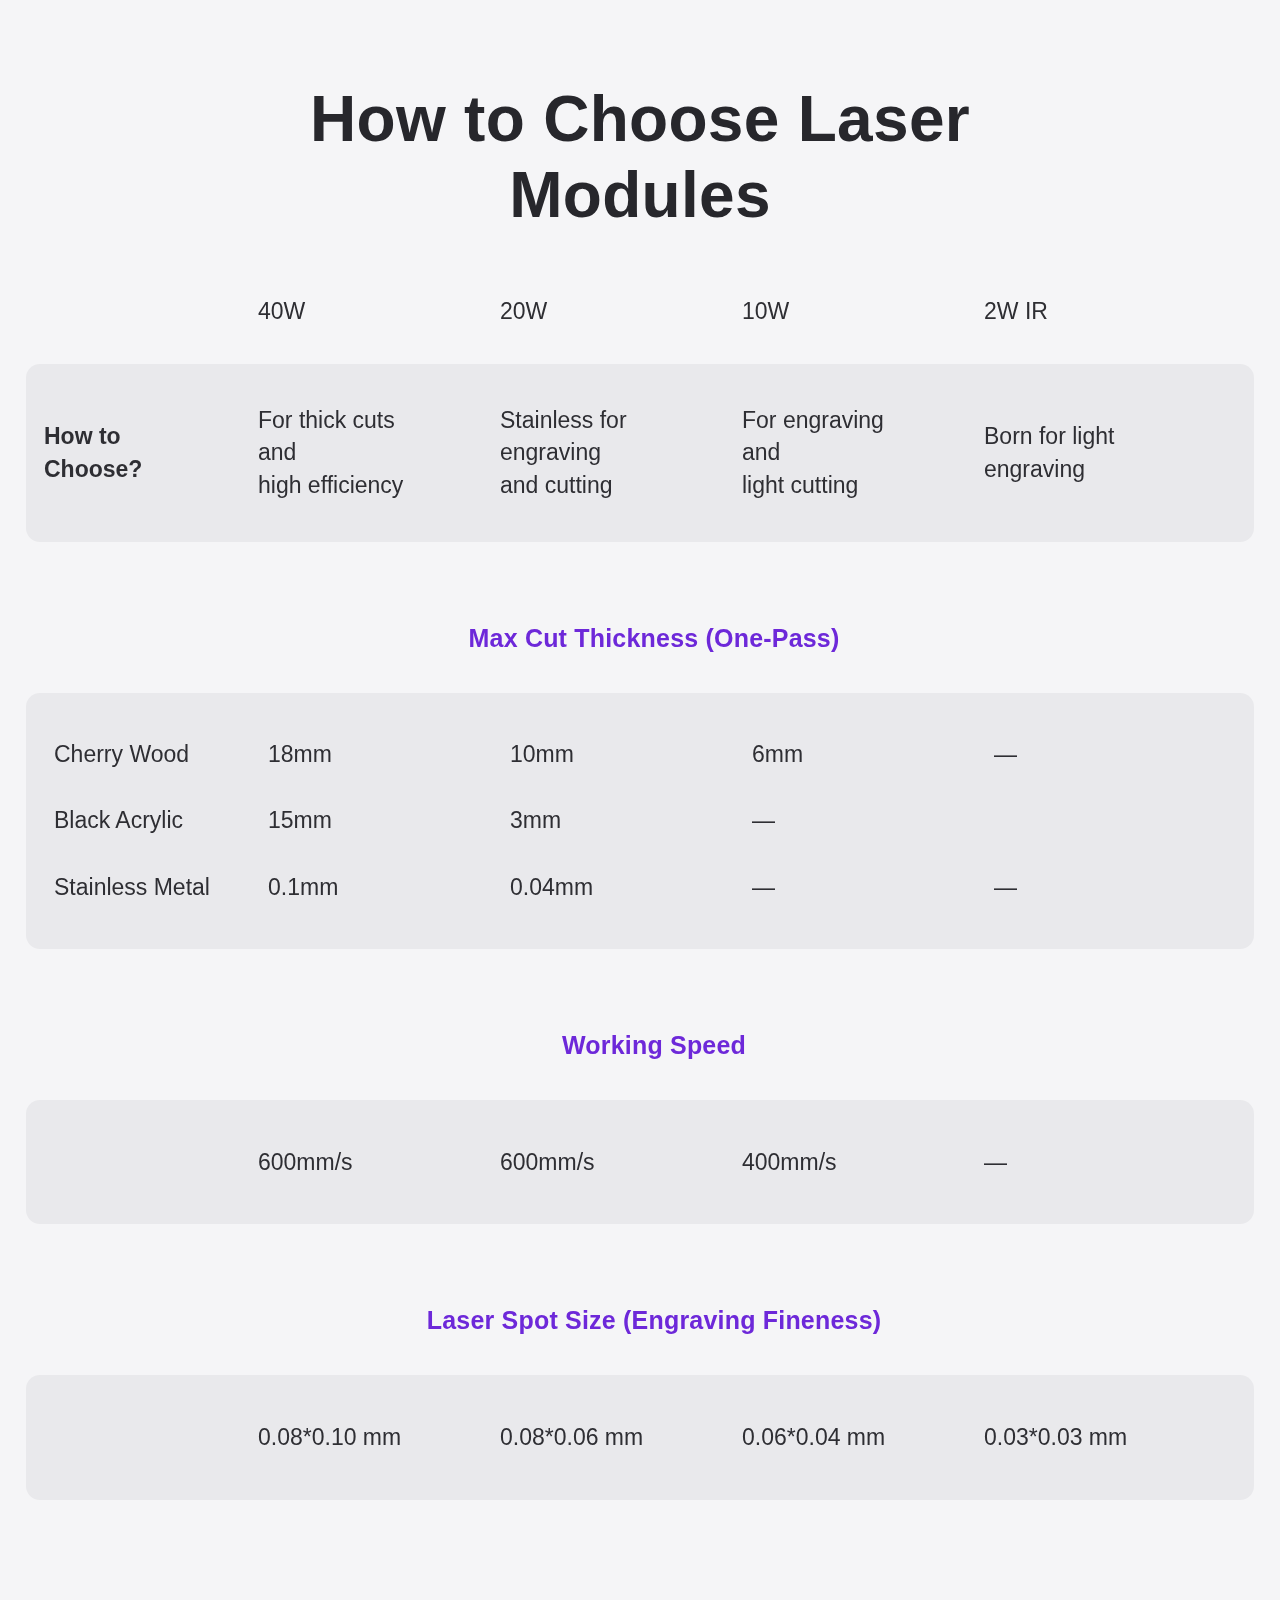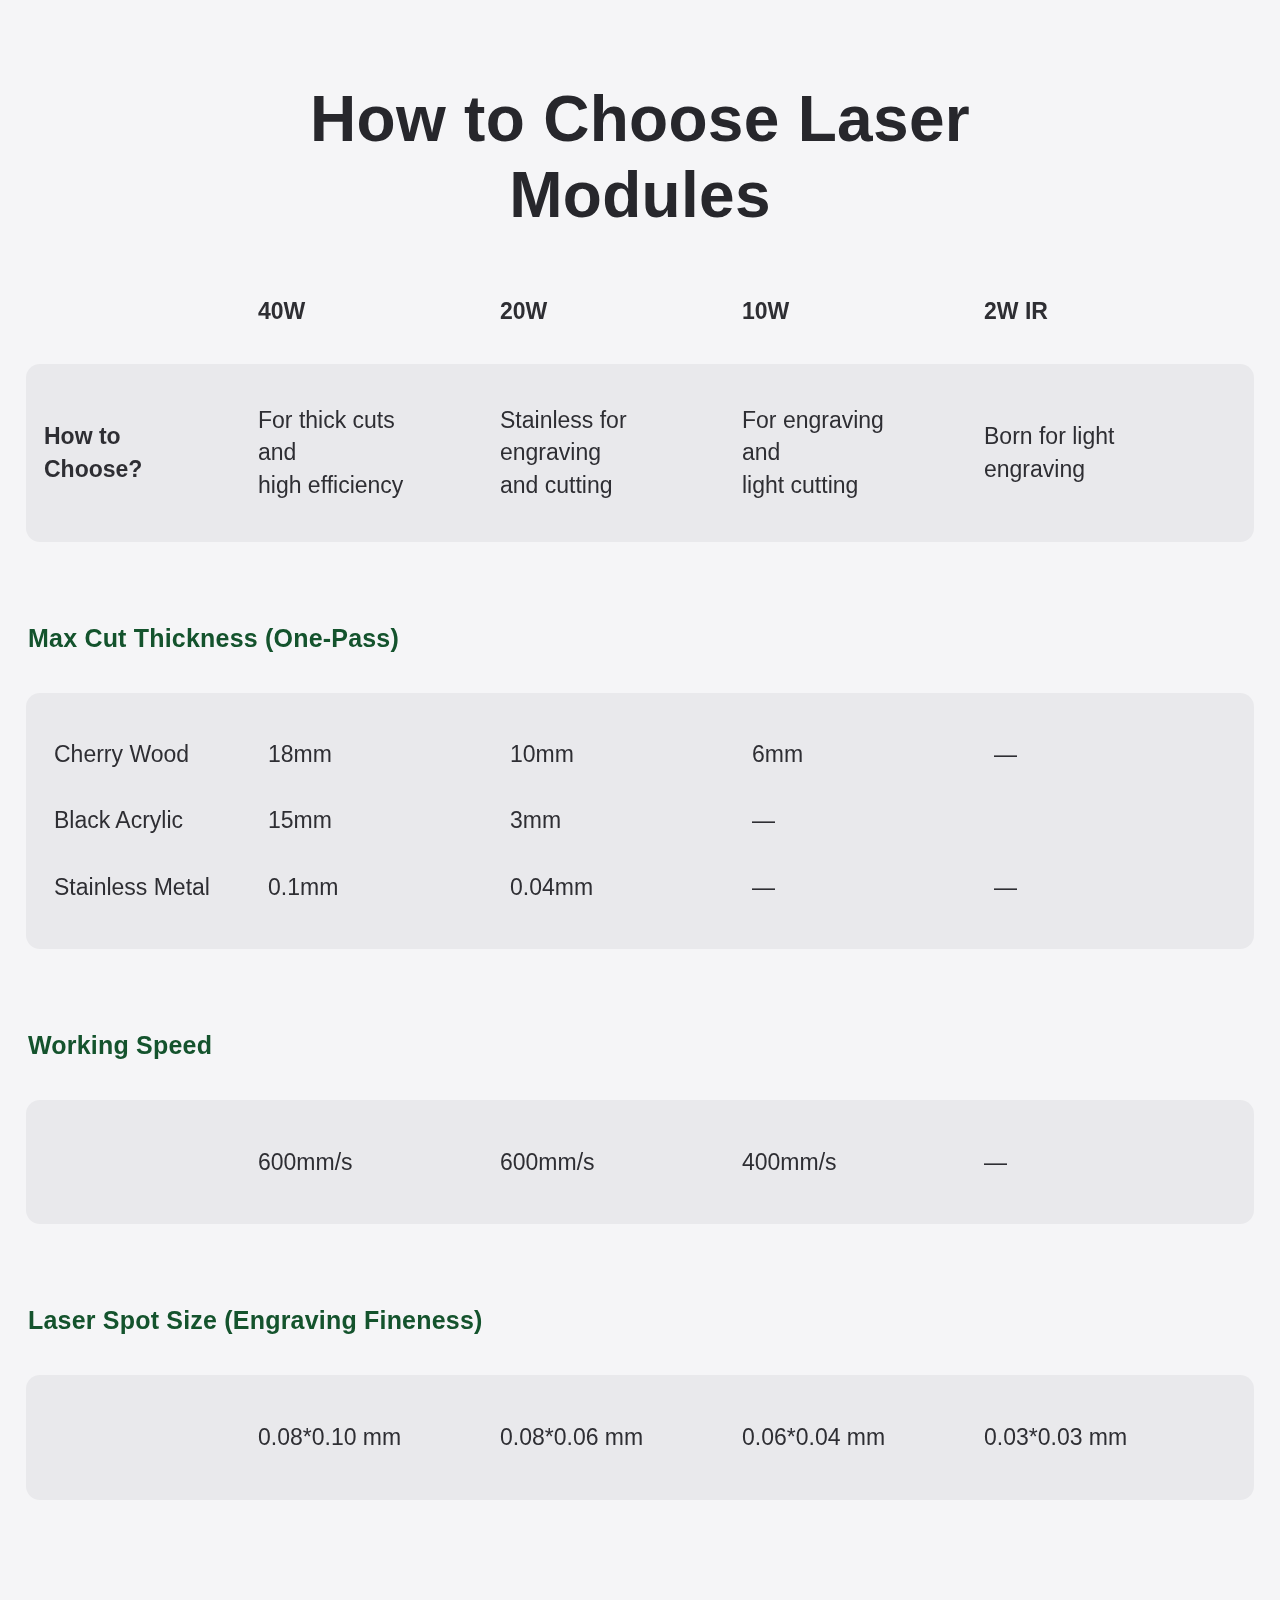--- a/index.html
+++ b/index.html
@@ -30,21 +30,21 @@
     display: grid;
     grid-template-columns: 214px 242px 242px 242px auto;
     align-items: center;
   }
   .header-row {
     margin: 62px 26px 36px;
     padding: 0 0 0 18px;
   }
   .col-head {
     font-size: 23px;
-    font-weight: 700;
+    font-weight: 400;
     color: #26262b;
   }
   .panel {
     background: #e9e9ec;
     border-radius: 14px;
     margin: 0 26px;
   }
   .panel .inner {
     padding: 28px 10px 28px 18px;
   }
@@ -64,23 +64,24 @@
   .bold { font-weight: 700; }
   .row-label-narrow { max-width: 140px; }
   .data-row .cell {
     padding-top: 17px;
     padding-bottom: 17px;
     margin-left: 10px;
   }
   h2.section-heading {
     font-size: 25px;
     font-weight: 700;
-    color: #14532d;
+    color: #6d28d9;
     margin: 82px 0 40px 28px;
     letter-spacing: 0.2px;
+    text-align: center;
   }
 </style>
 </head>
 <body>
 
 <div class="page">
 
   <h1 class="title">How to Choose Laser Modules</h1>
 
   <div class="grid header-row">

